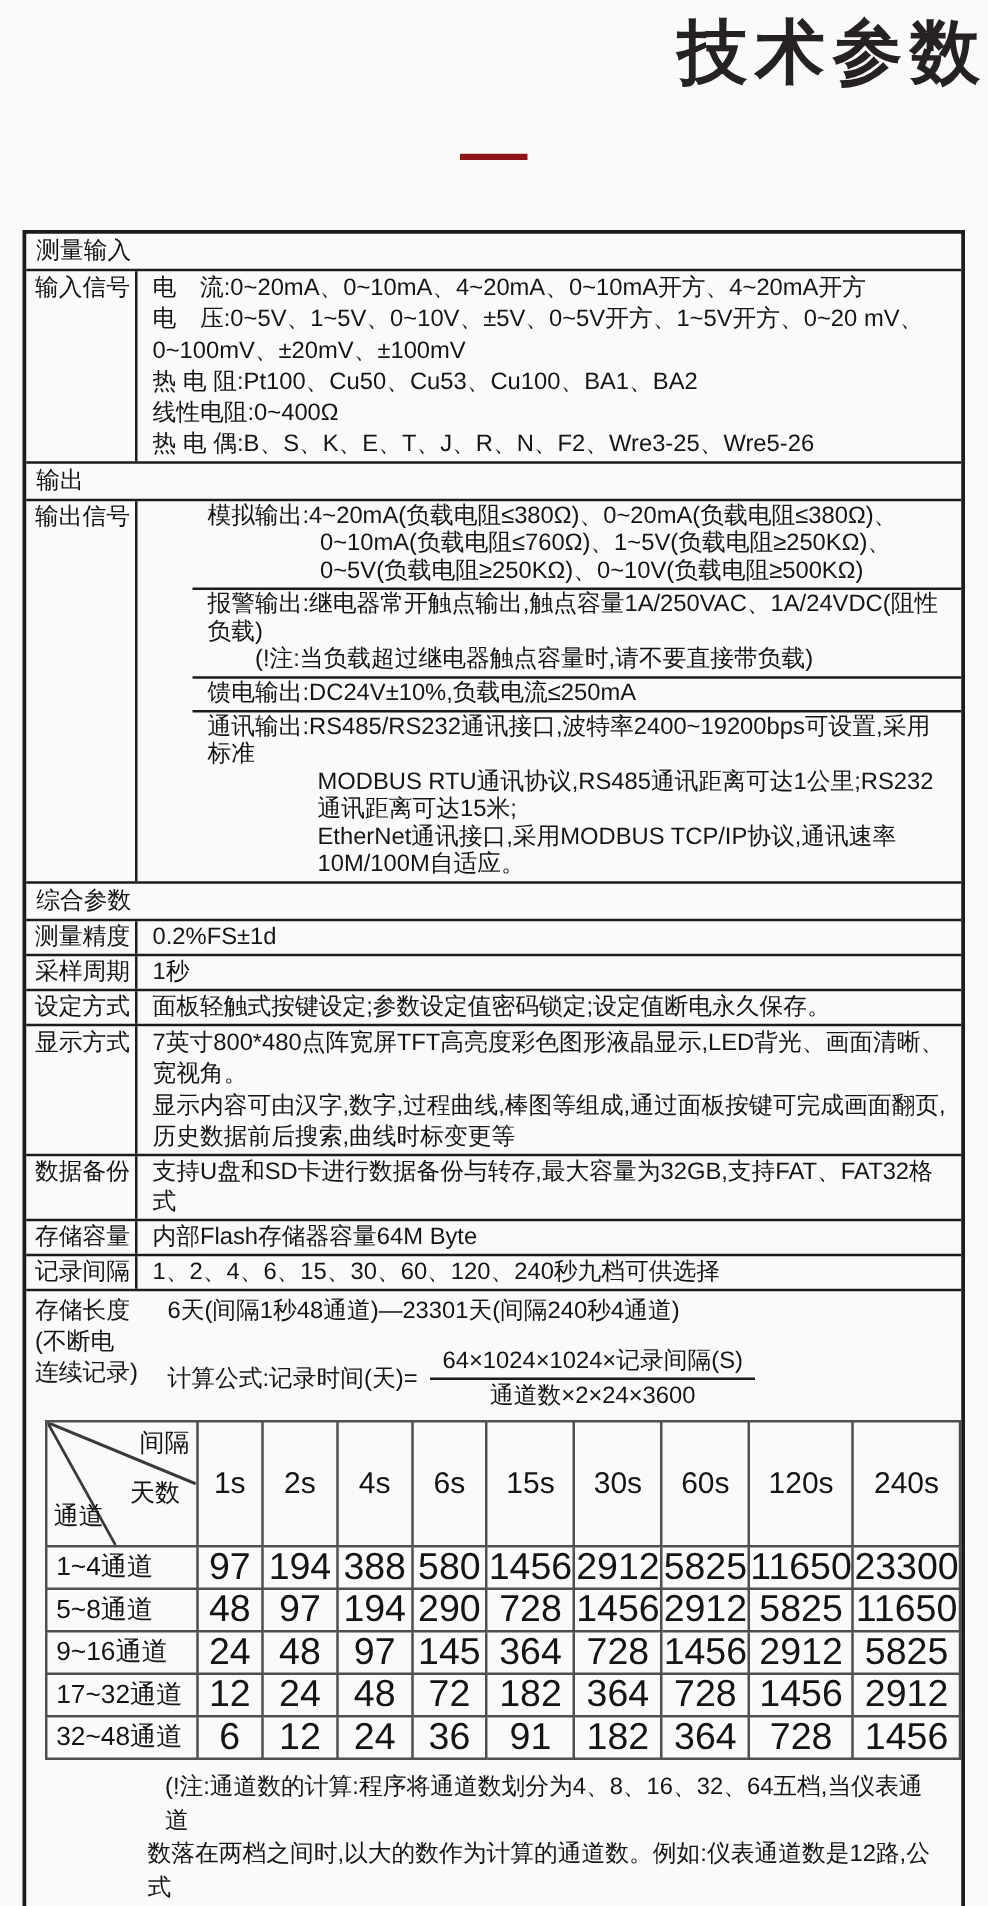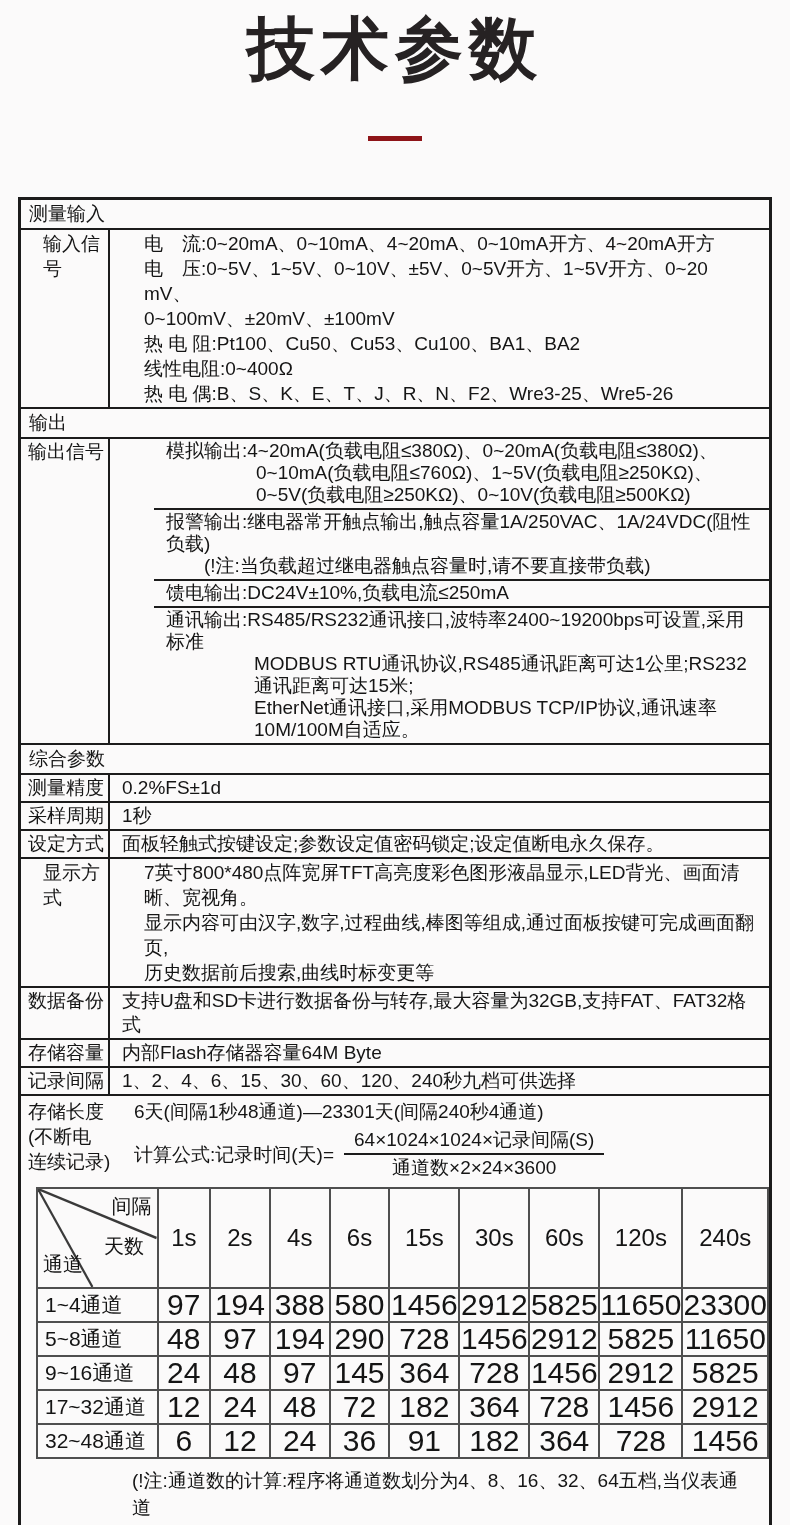--- a/index.html
+++ b/index.html
@@ -4,54 +4,54 @@
 <style>
   * { box-sizing: border-box; }
   html,body { margin:0; padding:0; }
   body {
     width:790px; min-height:1525px;
     background:#fbfafa;
     color:#1b1b1b;
     font-family:"Liberation Sans","DejaVu Sans",sans-serif;
   }
   .title {
-    margin:12px 0 0; text-align:center;
-    font-size:68px; font-weight:900; letter-spacing:6px;
+    margin:12px 0 0; text-align:right;
+    font-size:56px; font-weight:900; letter-spacing:6px;
     line-height:1.06; color:#262223;
   }
   .accent { width:54px; height:5px; background:#8e1418; margin:52px auto 0; }
 
   .spec {
     margin:56px 18px 0;
     border:3px solid #1c1c1c;
     font-size:19px; line-height:24px;
     color:#151515;
   }
   .row { display:flex; border-top:2px solid #1c1c1c; align-items:stretch; }
   .row:first-child { border-top:0; }
   .sec { display:block; padding:2px 8px; }
   .lbl { flex:0 0 89px; padding:1px 0 1px 7px; border-right:2px solid #1c1c1c; }
   .val { flex:1; padding:1px 10px 1px 12px; }
   .val .ln { min-height:24px; }
-  .tall .val .ln, .tall .lbl { line-height:25px;padding-left:22px; }
+  .tall .val .ln, .tall .lbl { line-height:25px; }
 
   
   .subcol { flex:1; display:flex; flex-direction:column;padding-left:44px; }
   .sub { padding:1px 8px 2px 12px; line-height:22px; }
   .sub + .sub { border-top:2px solid #1c1c1c; }
   .ind90 { padding-left:90px; }
   .ind38 { padding-left:38px; }
   .ind88 { padding-left:88px; }
 
   
   .mega { display:block; padding-bottom:4px; }
   .storage-top { display:flex; padding:3px 0 0 7px; line-height:25px; }
   .storage-lbl { flex:0 0 96px; }
   .storage-content { flex:1; padding-left:10px; }
-  .formula { display:flex; align-items:center; margin-top:4px; }
+  .formula { display:flex; align-items:center; margin-top:16px; }
   .frac { display:inline-block; text-align:center; margin-left:10px; line-height:24px; }
   .frac .num { display:block; border-bottom:2px solid #1b1b1b; padding:0 10px 1px; }
   .frac .den { display:block; padding-top:1px; }
 
   
   table.matrix { border-collapse:collapse; margin:7px 0 4px 15px; border:2px solid #1f1f1f; table-layout:fixed; }
   .matrix th, .matrix td {
     border:2px solid #4f4f4f; font-weight:normal;
     text-align:center; font-size:30px; color:#141414; padding:0;
   }

